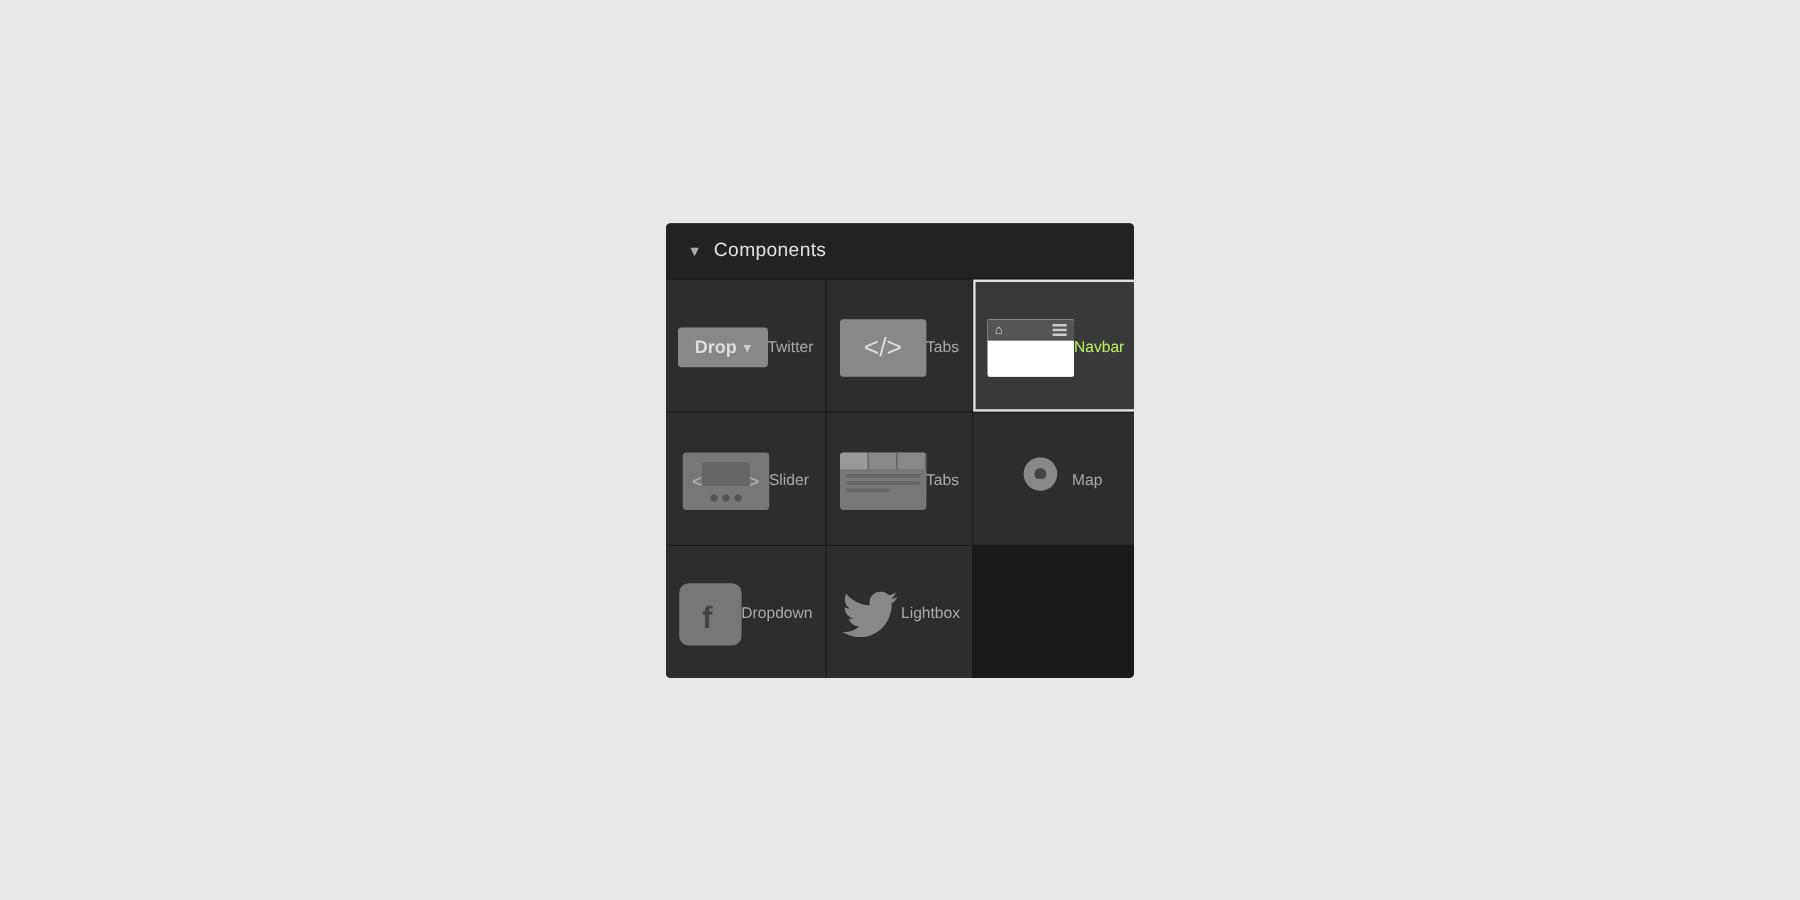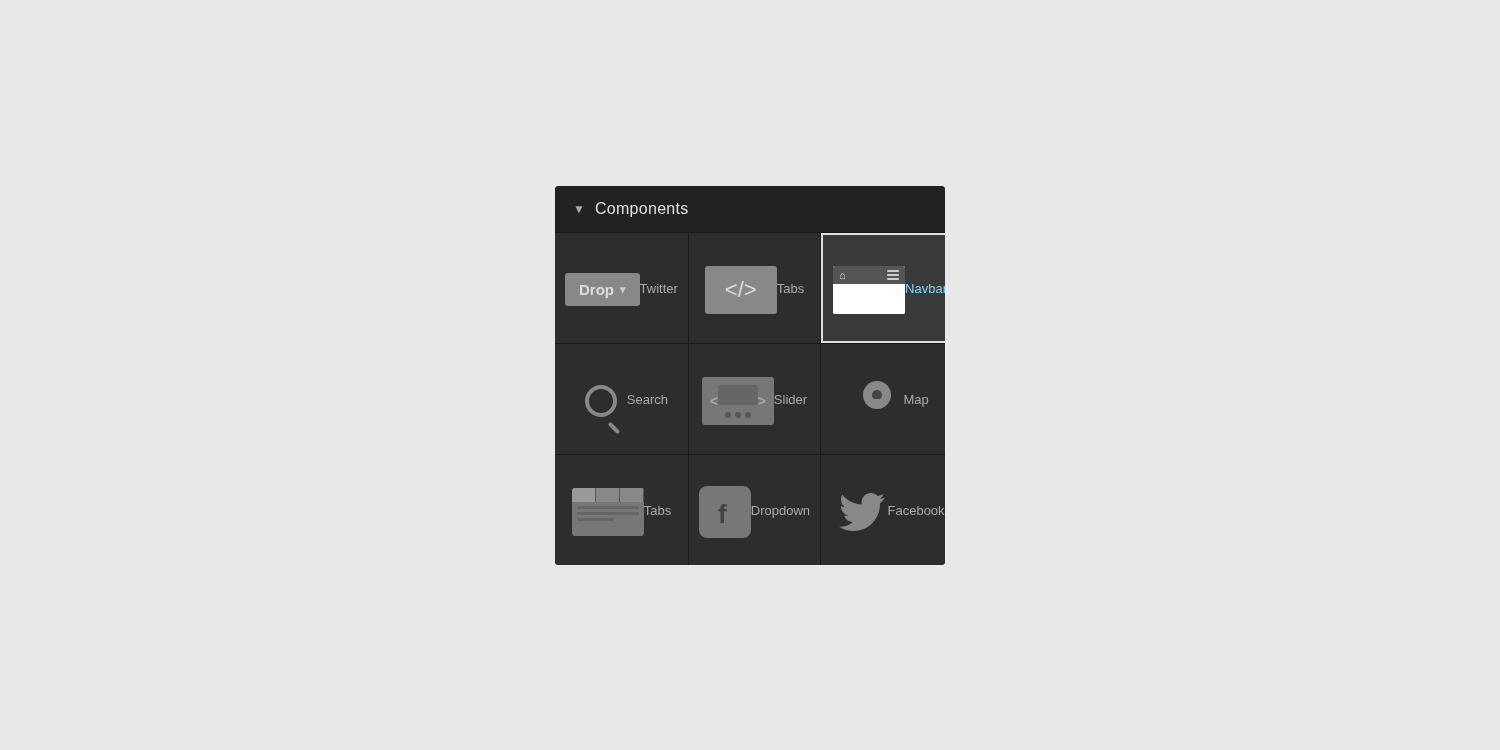--- a/index.html
+++ b/index.html
@@ -66,21 +66,21 @@
     }
 
     .component-item-label {
       color: #aaaaaa;
       font-size: 13px;
       text-align: center;
       line-height: 1.3;
     }
 
     .component-item.selected .component-item-label {
-      color: #7dd3fc;
+      color: #bef264;
     }
 
     
     .icon-wrap {
       display: flex;
       align-items: center;
       justify-content: center;
     }
 
     
@@ -475,58 +475,35 @@
               <div class="navbar-menu-line"></div>
               <div class="navbar-menu-line"></div>
             </div>
           </div>
           <div class="navbar-content"></div>
         </div>
       </div>
       <span class="component-item-label">Navbar</span>
     </div>
 
-    <div class="component-item">
-      <div class="icon-wrap">
-        <div class="search-icon-wrap">
-          <div class="search-circle">
-            <div class="search-handle"></div>
-          </div>
-        </div>
-      </div>
-      <span class="component-item-label">Search</span>
-    </div>
 
     <div class="component-item">
       <div class="icon-wrap">
         <div class="slider-icon">
           <span class="slider-arrow">&lt;</span>
           <div class="slider-content"></div>
           <span class="slider-arrow">&gt;</span>
           <div class="slider-dots">
             <div class="slider-dot"></div>
             <div class="slider-dot"></div>
             <div class="slider-dot"></div>
           </div>
         </div>
       </div>
       <span class="component-item-label">Slider</span>
-    </div>
-
-    <div class="component-item">
-      <div class="icon-wrap">
-        <div class="map-icon-wrap">
-          <svg width="32" height="40" viewBox="0 0 32 40">
-            <ellipse cx="16" cy="14" rx="14" ry="14" fill="#888"></ellipse>
-            <circle cx="16" cy="14" r="5" fill="#444"></circle>
-            <polygon points="16,28 7,18 25,18" fill="#888"></polygon>
-          </svg>
-        </div>
-      </div>
-      <span class="component-item-label">Map</span>
     </div>
 
     <div class="component-item">
       <div class="icon-wrap">
         <div class="tabs-icon">
           <div class="tabs-header">
             <div class="tab-pill"></div>
             <div class="tab-pill"></div>
             <div class="tab-pill"></div>
           </div>
@@ -535,35 +512,48 @@
             <div class="tabs-line"></div>
             <div class="tabs-line short"></div>
           </div>
         </div>
       </div>
       <span class="component-item-label">Tabs</span>
     </div>
 
     <div class="component-item">
       <div class="icon-wrap">
+        <div class="map-icon-wrap">
+          <svg width="32" height="40" viewBox="0 0 32 40">
+            <ellipse cx="16" cy="14" rx="14" ry="14" fill="#888"></ellipse>
+            <circle cx="16" cy="14" r="5" fill="#444"></circle>
+            <polygon points="16,28 7,18 25,18" fill="#888"></polygon>
+          </svg>
+        </div>
+      </div>
+      <span class="component-item-label">Map</span>
+    </div>
+
+    <div class="component-item">
+      <div class="icon-wrap">
         <div class="fb-icon">
           <svg width="42" height="42" viewBox="0 0 42 42">
             <rect width="42" height="42" rx="8" fill="#777"></rect>
             <text x="14" y="32" font-size="26" font-weight="900" fill="#444" font-family="Arial,sans-serif">f</text>
           </svg>
         </div>
       </div>
       <span class="component-item-label">Dropdown</span>
     </div>
 
     <div class="component-item">
       <div class="icon-wrap">
         <div class="twitter-icon-wrap">
           <svg width="46" height="38" viewBox="0 0 46 38" fill="none">
             <path d="M46 4.5c-1.7.75-3.5 1.26-5.4 1.49A9.4 9.4 0 0 0 44.7.69a18.7 18.7 0 0 1-5.96 2.28A9.36 9.36 0 0 0 31.9 0c-5.17 0-9.36 4.19-9.36 9.36 0 .73.08 1.45.24 2.13C14.94 11.1 7.93 7.38 3.23 1.72a9.3 9.3 0 0 0-1.27 4.7c0 3.25 1.65 6.12 4.16 7.8a9.3 9.3 0 0 1-4.24-1.17v.12c0 4.53 3.23 8.32 7.5 9.18a9.4 9.4 0 0 1-4.23.16c1.19 3.73 4.65 6.44 8.75 6.52A18.78 18.78 0 0 1 0 33.68 26.5 26.5 0 0 0 14.34 38c17.22 0 26.63-14.27 26.63-26.63 0-.4 0-.8-.03-1.2A19 19 0 0 0 46 4.5z" fill="#888"></path>
           </svg>
         </div>
       </div>
-      <span class="component-item-label">Facebook</span>
+      <span class="component-item-label">Lightbox</span>
     </div>
 
   </div>
 </div>
 
 </body></html>

